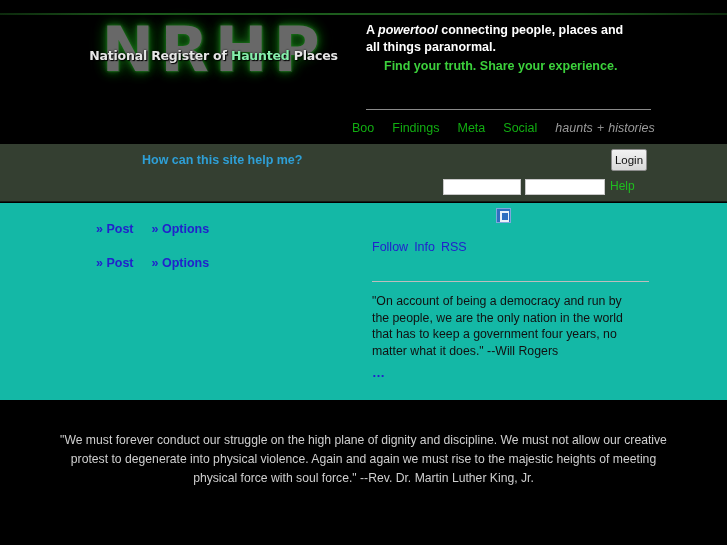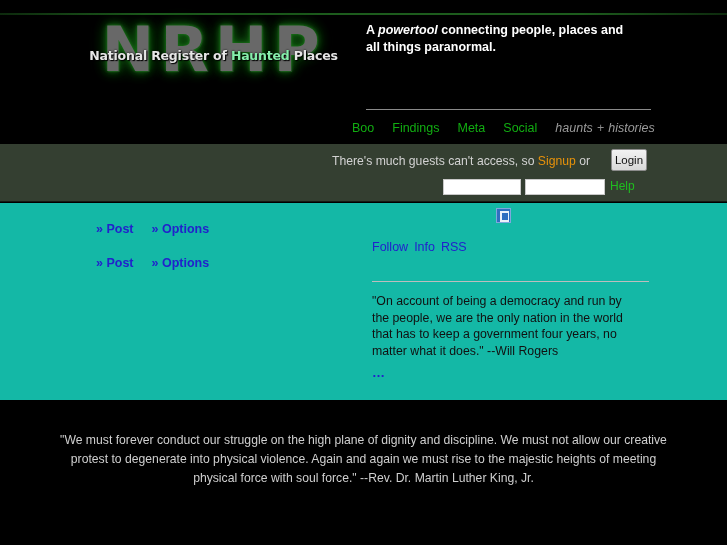--- a/index.html
+++ b/index.html
@@ -214,37 +214,36 @@
         <div class="logo-sub">
           <span class="w">National Register of </span><span class="g">Haunted</span><span class="w"> Places</span>
         </div>
       </div>
 
       <div class="tagline">
         <div>
           <span class="norm">A </span><span class="ital">powertool</span><span class="norm"> connecting people, places and</span>
         </div>
         <div>all things paranormal.</div>
+        <div class="grn tagline-indent tagline-line2">Find your truth. Share your experience.</div>
       </div>
 
       <div class="hr-head"></div>
 
       <div class="nav">
         <a href="#">Boo</a><a href="#">Findings</a><a href="#">Meta</a><a href="#">Social</a><span class="tags"><a href="#">haunts</a><span class="plus">+</span><a href="#">histories</a></span>
       </div>
 
       <div class="hr-header-bottom"></div>
     </div>
   </div>
 
   <div class="loginbar">
-
-    <div class="guest-text">
-      <span>There's much guests can't access, so </span><a href="#" class="signup">Signup</a><span> or</span>
-    </div>
+    <a href="#" class="help-q">How can this site help me?</a>
+
 
     <button class="login-btn">Login</button>
 
     <input class="li-input a" type="text" placeholder="" style="">
     <input class="li-input b" type="password" placeholder="" style="">
 
     <a href="#" class="help-link">Help</a>
   </div>
 
   <div class="main">

